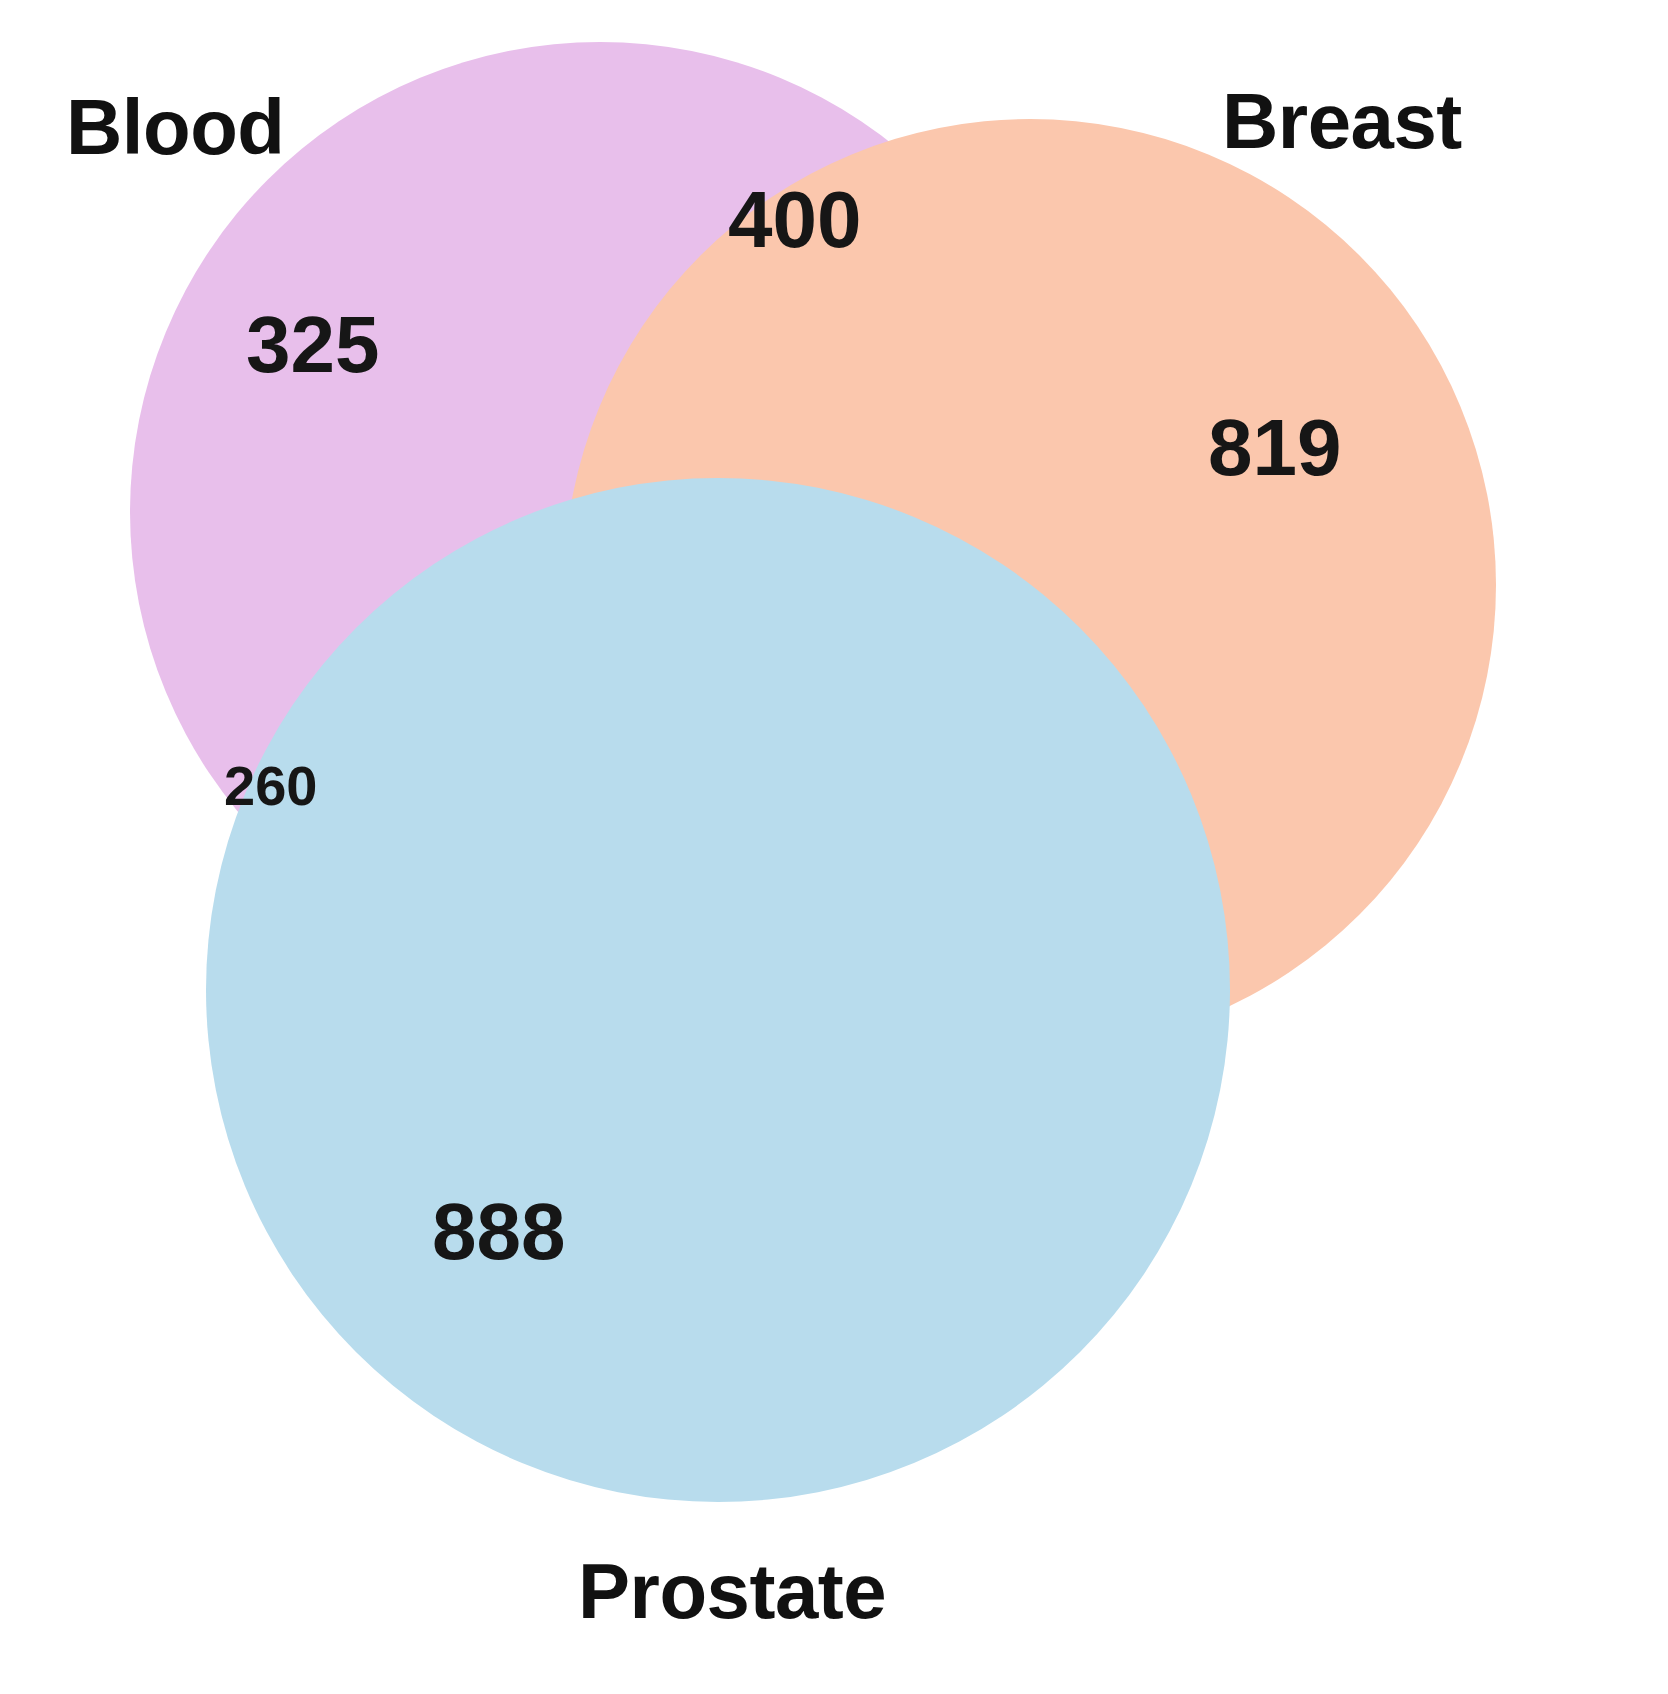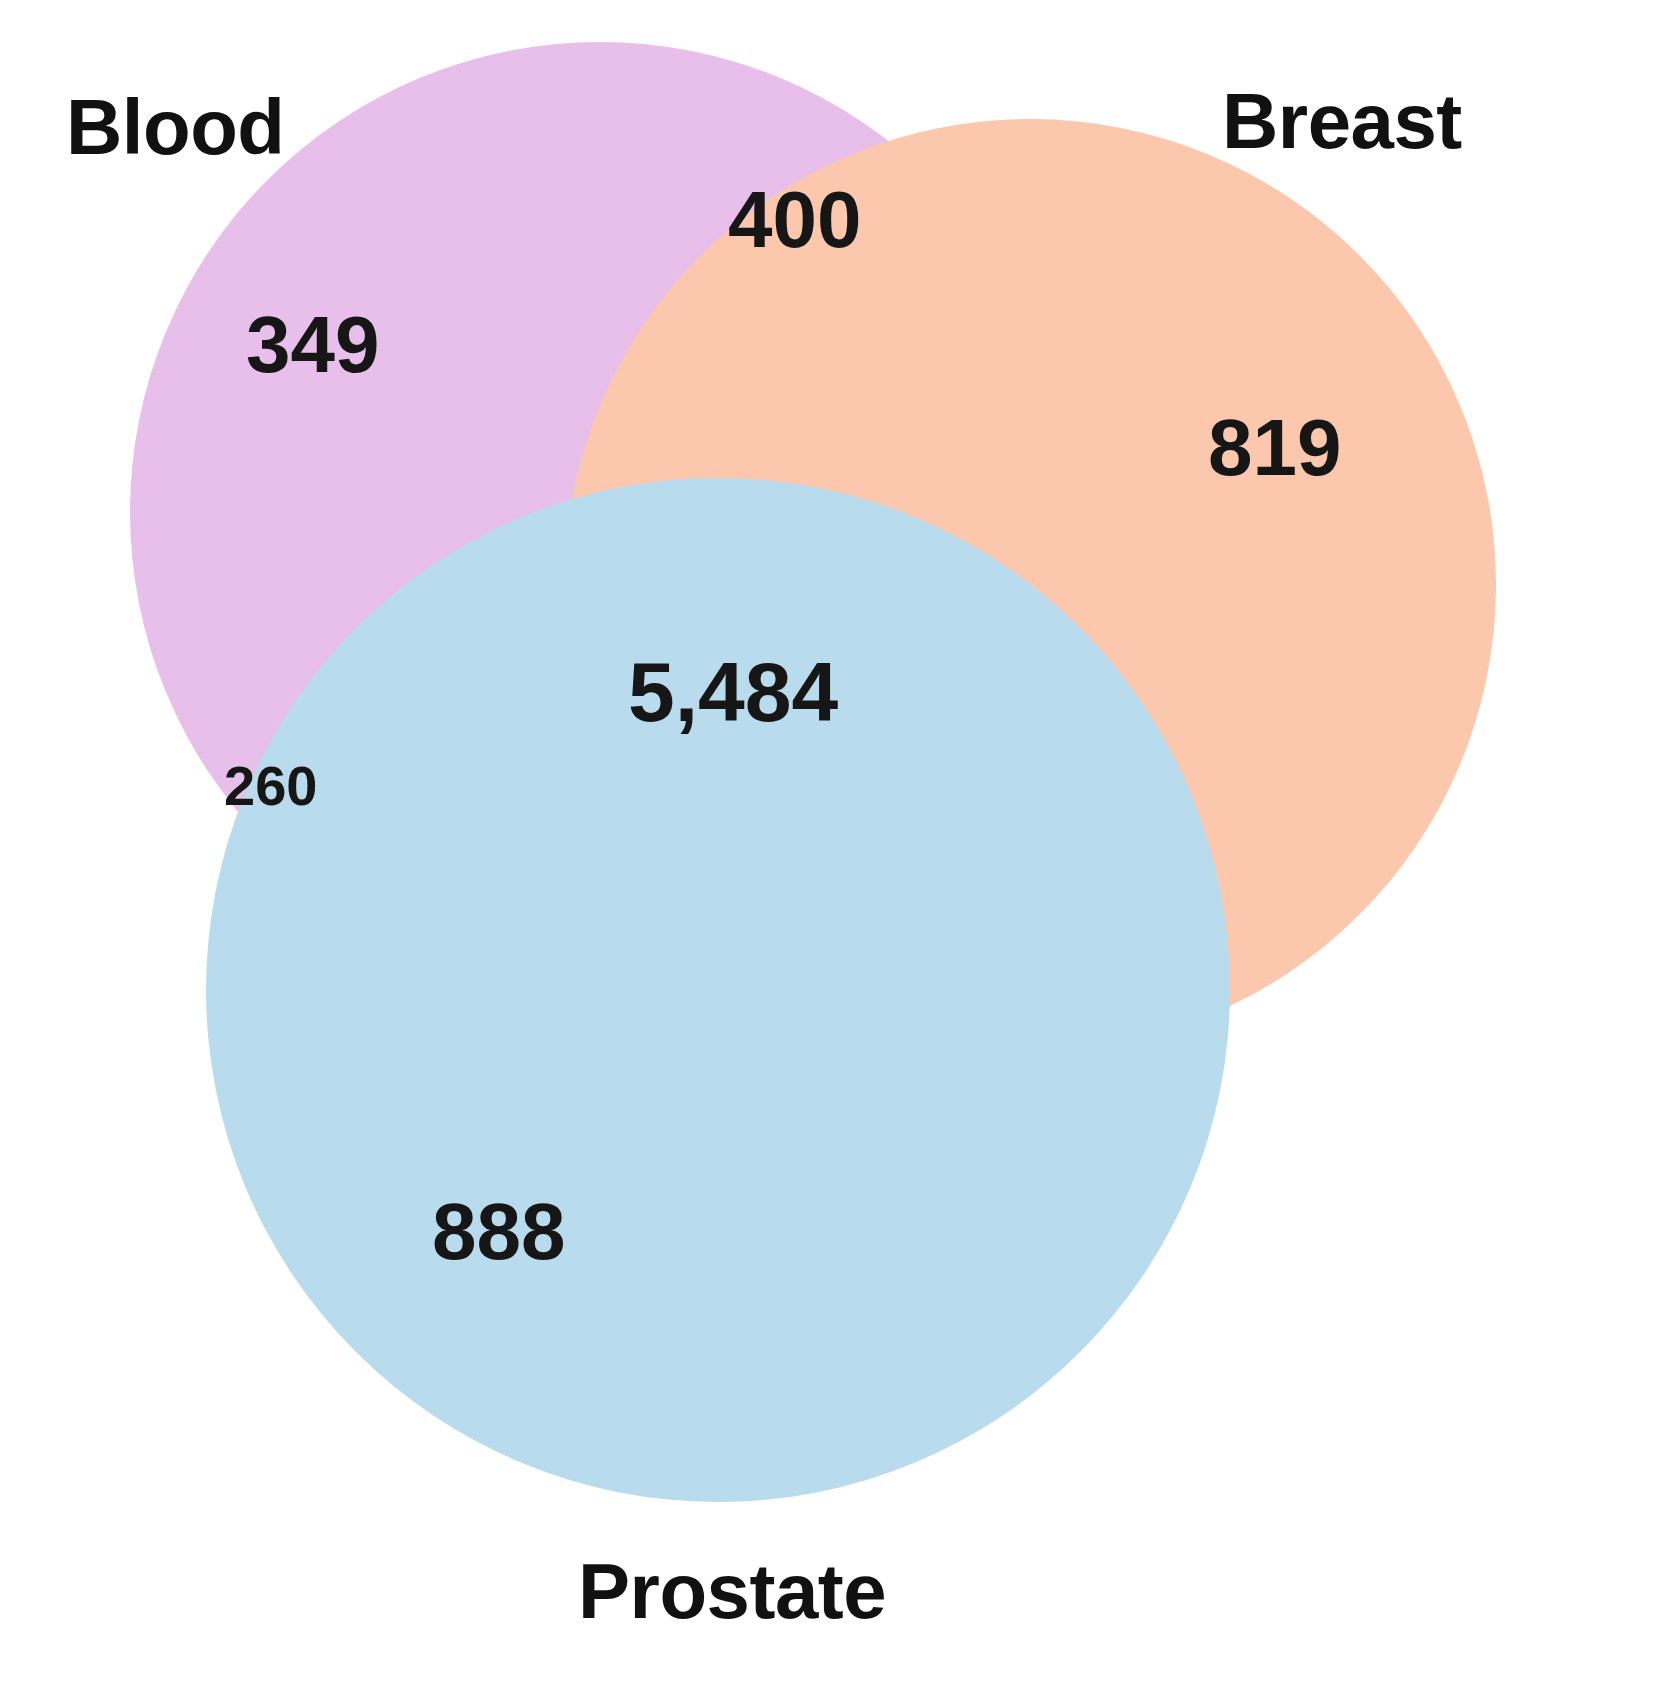--- a/index.html
+++ b/index.html
@@ -72,26 +72,25 @@
       <circle cx="718" cy="990" r="512" fill="#b8dced"></circle>
     </g>
   </svg>
 
   <div class="set-label" id="label-blood">Blood</div>
 
   <div class="set-label" id="label-prostate">Prostate</div>
 
   <div class="set-label" id="label-breast">Breast</div>
 
-  <div class="count-label" id="count-blood-only">349</div>
+  <div class="count-label" id="count-blood-only">325</div>
 
   <div class="count-label" id="count-blood-breast">400</div>
 
   <div class="count-label" id="count-breast-only">819</div>
 
   <div class="count-label" id="count-blood-prostate">260</div>
 
-  <div class="count-label" id="count-all-three">5,484</div>
 
 
   <div class="count-label" id="count-prostate-only">888</div>
 
 </div>
 
 </body></html>

